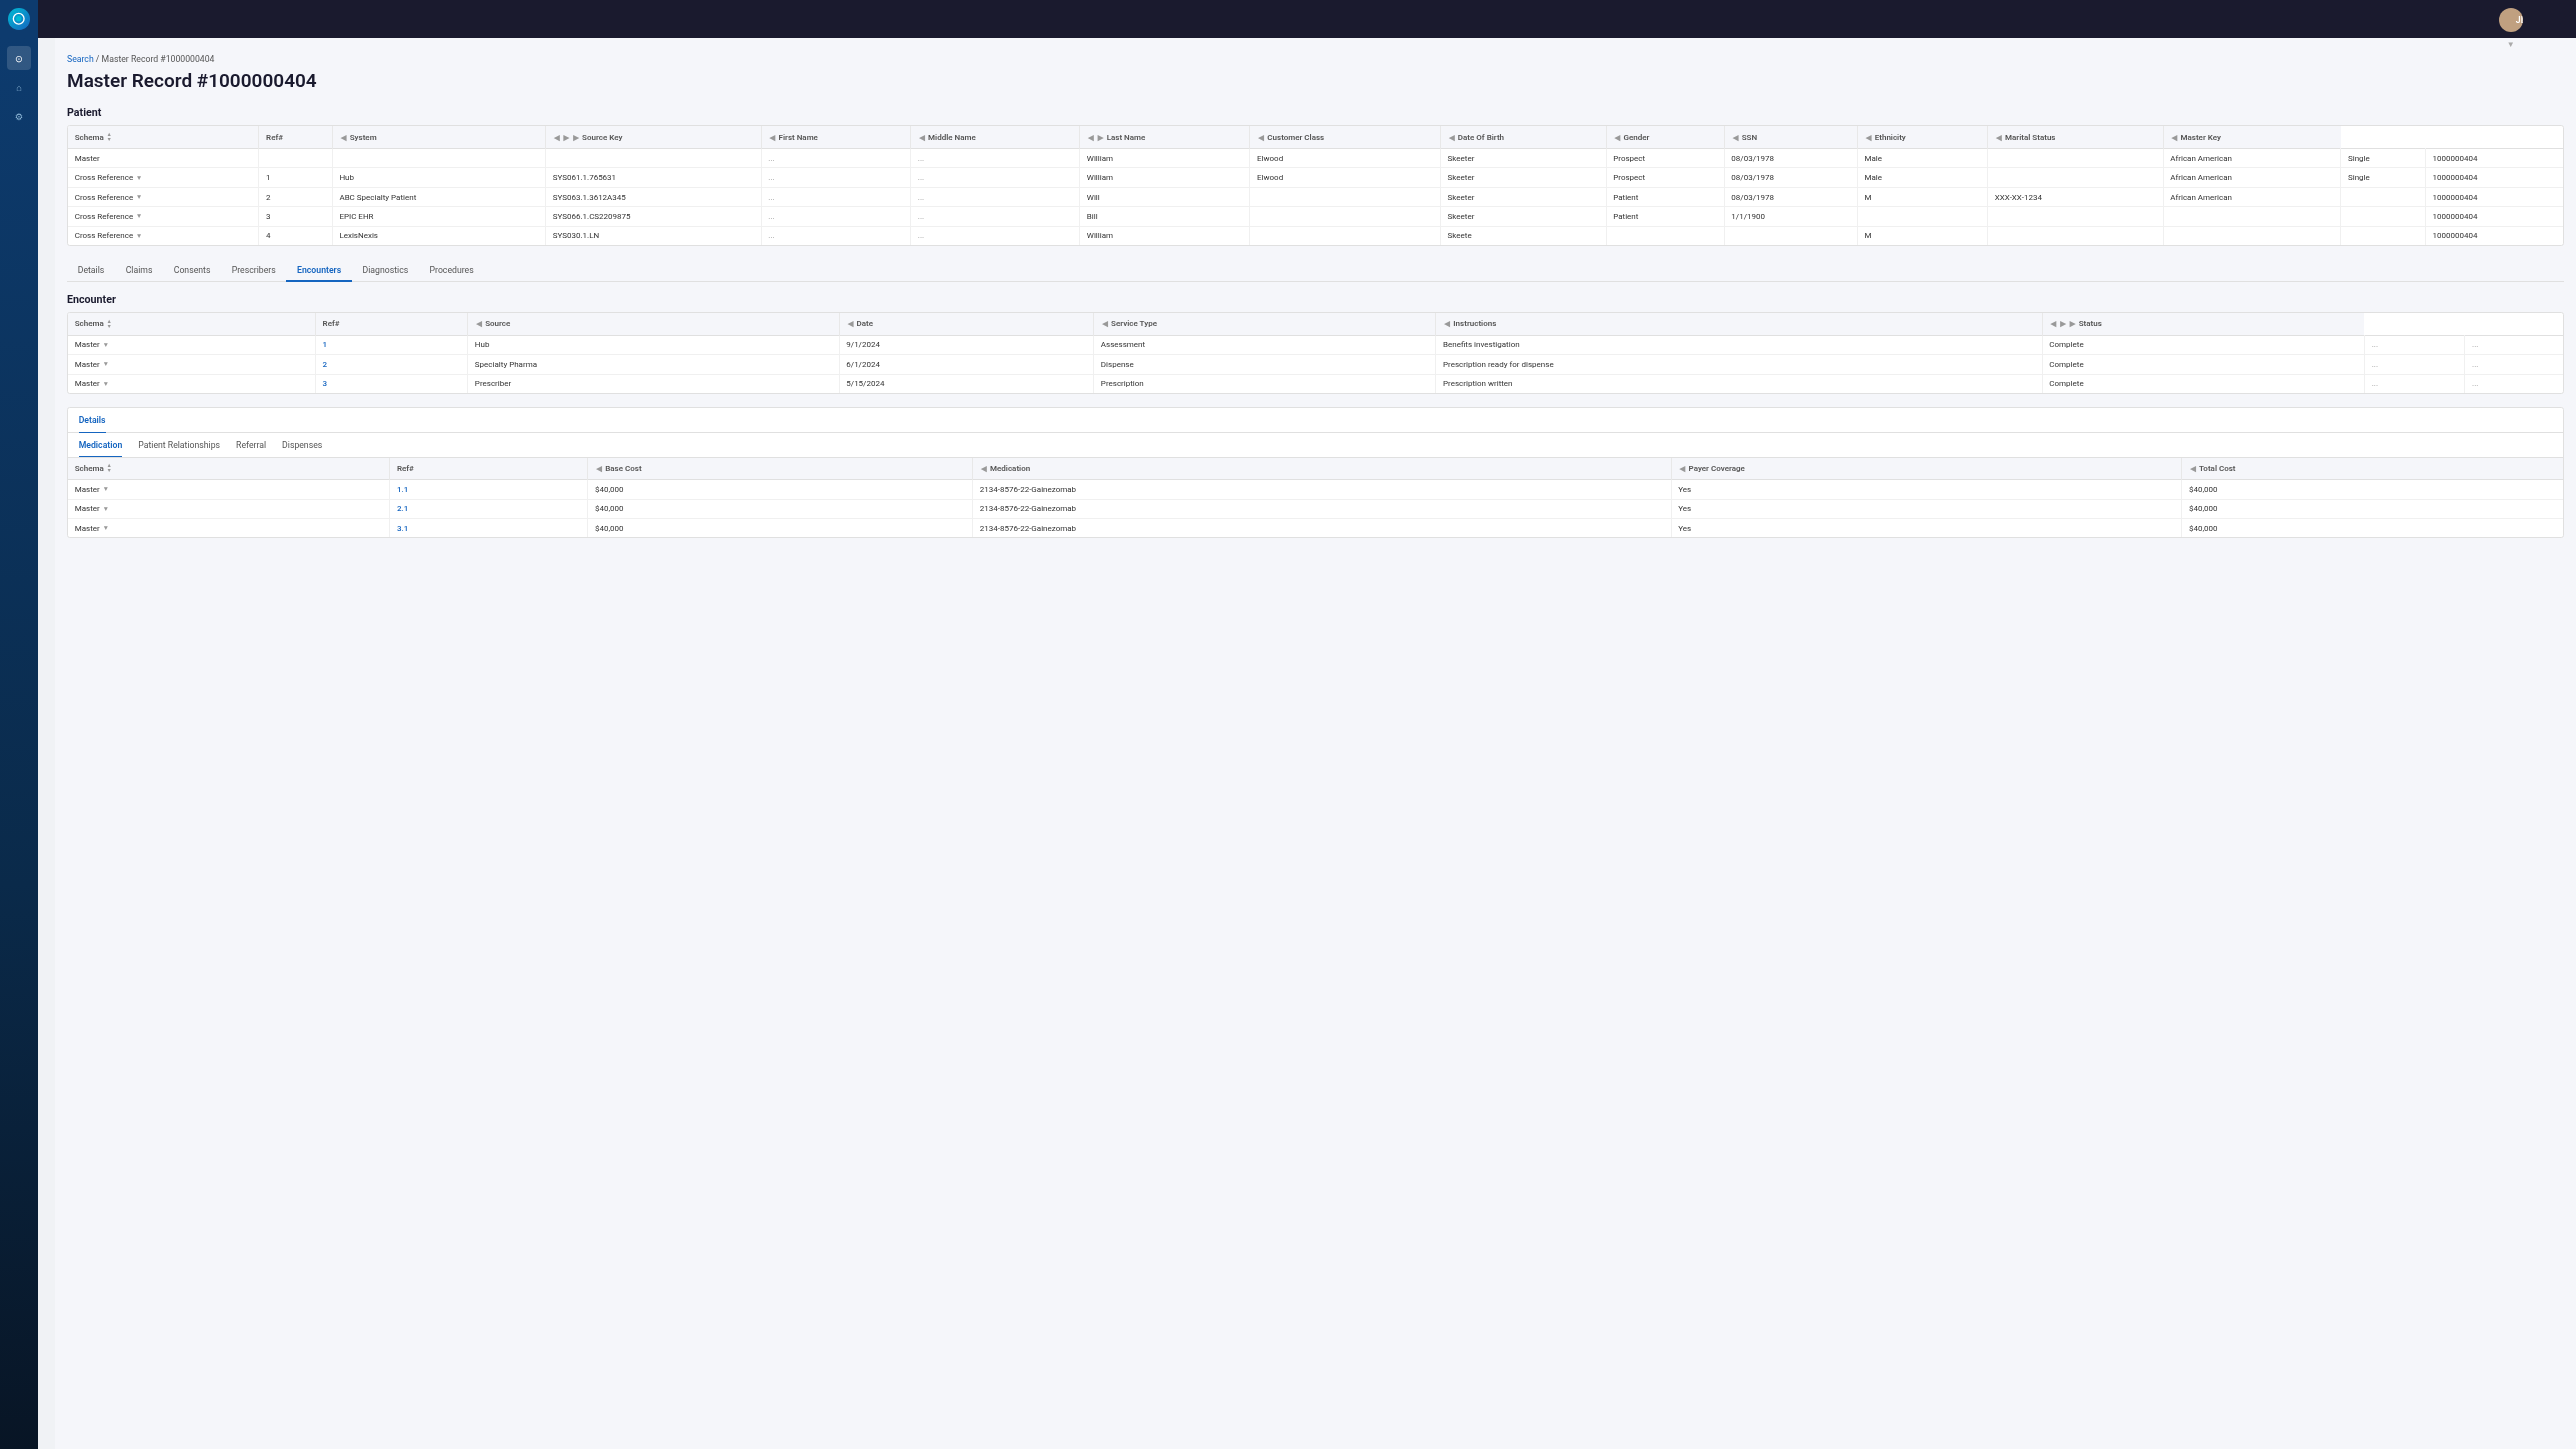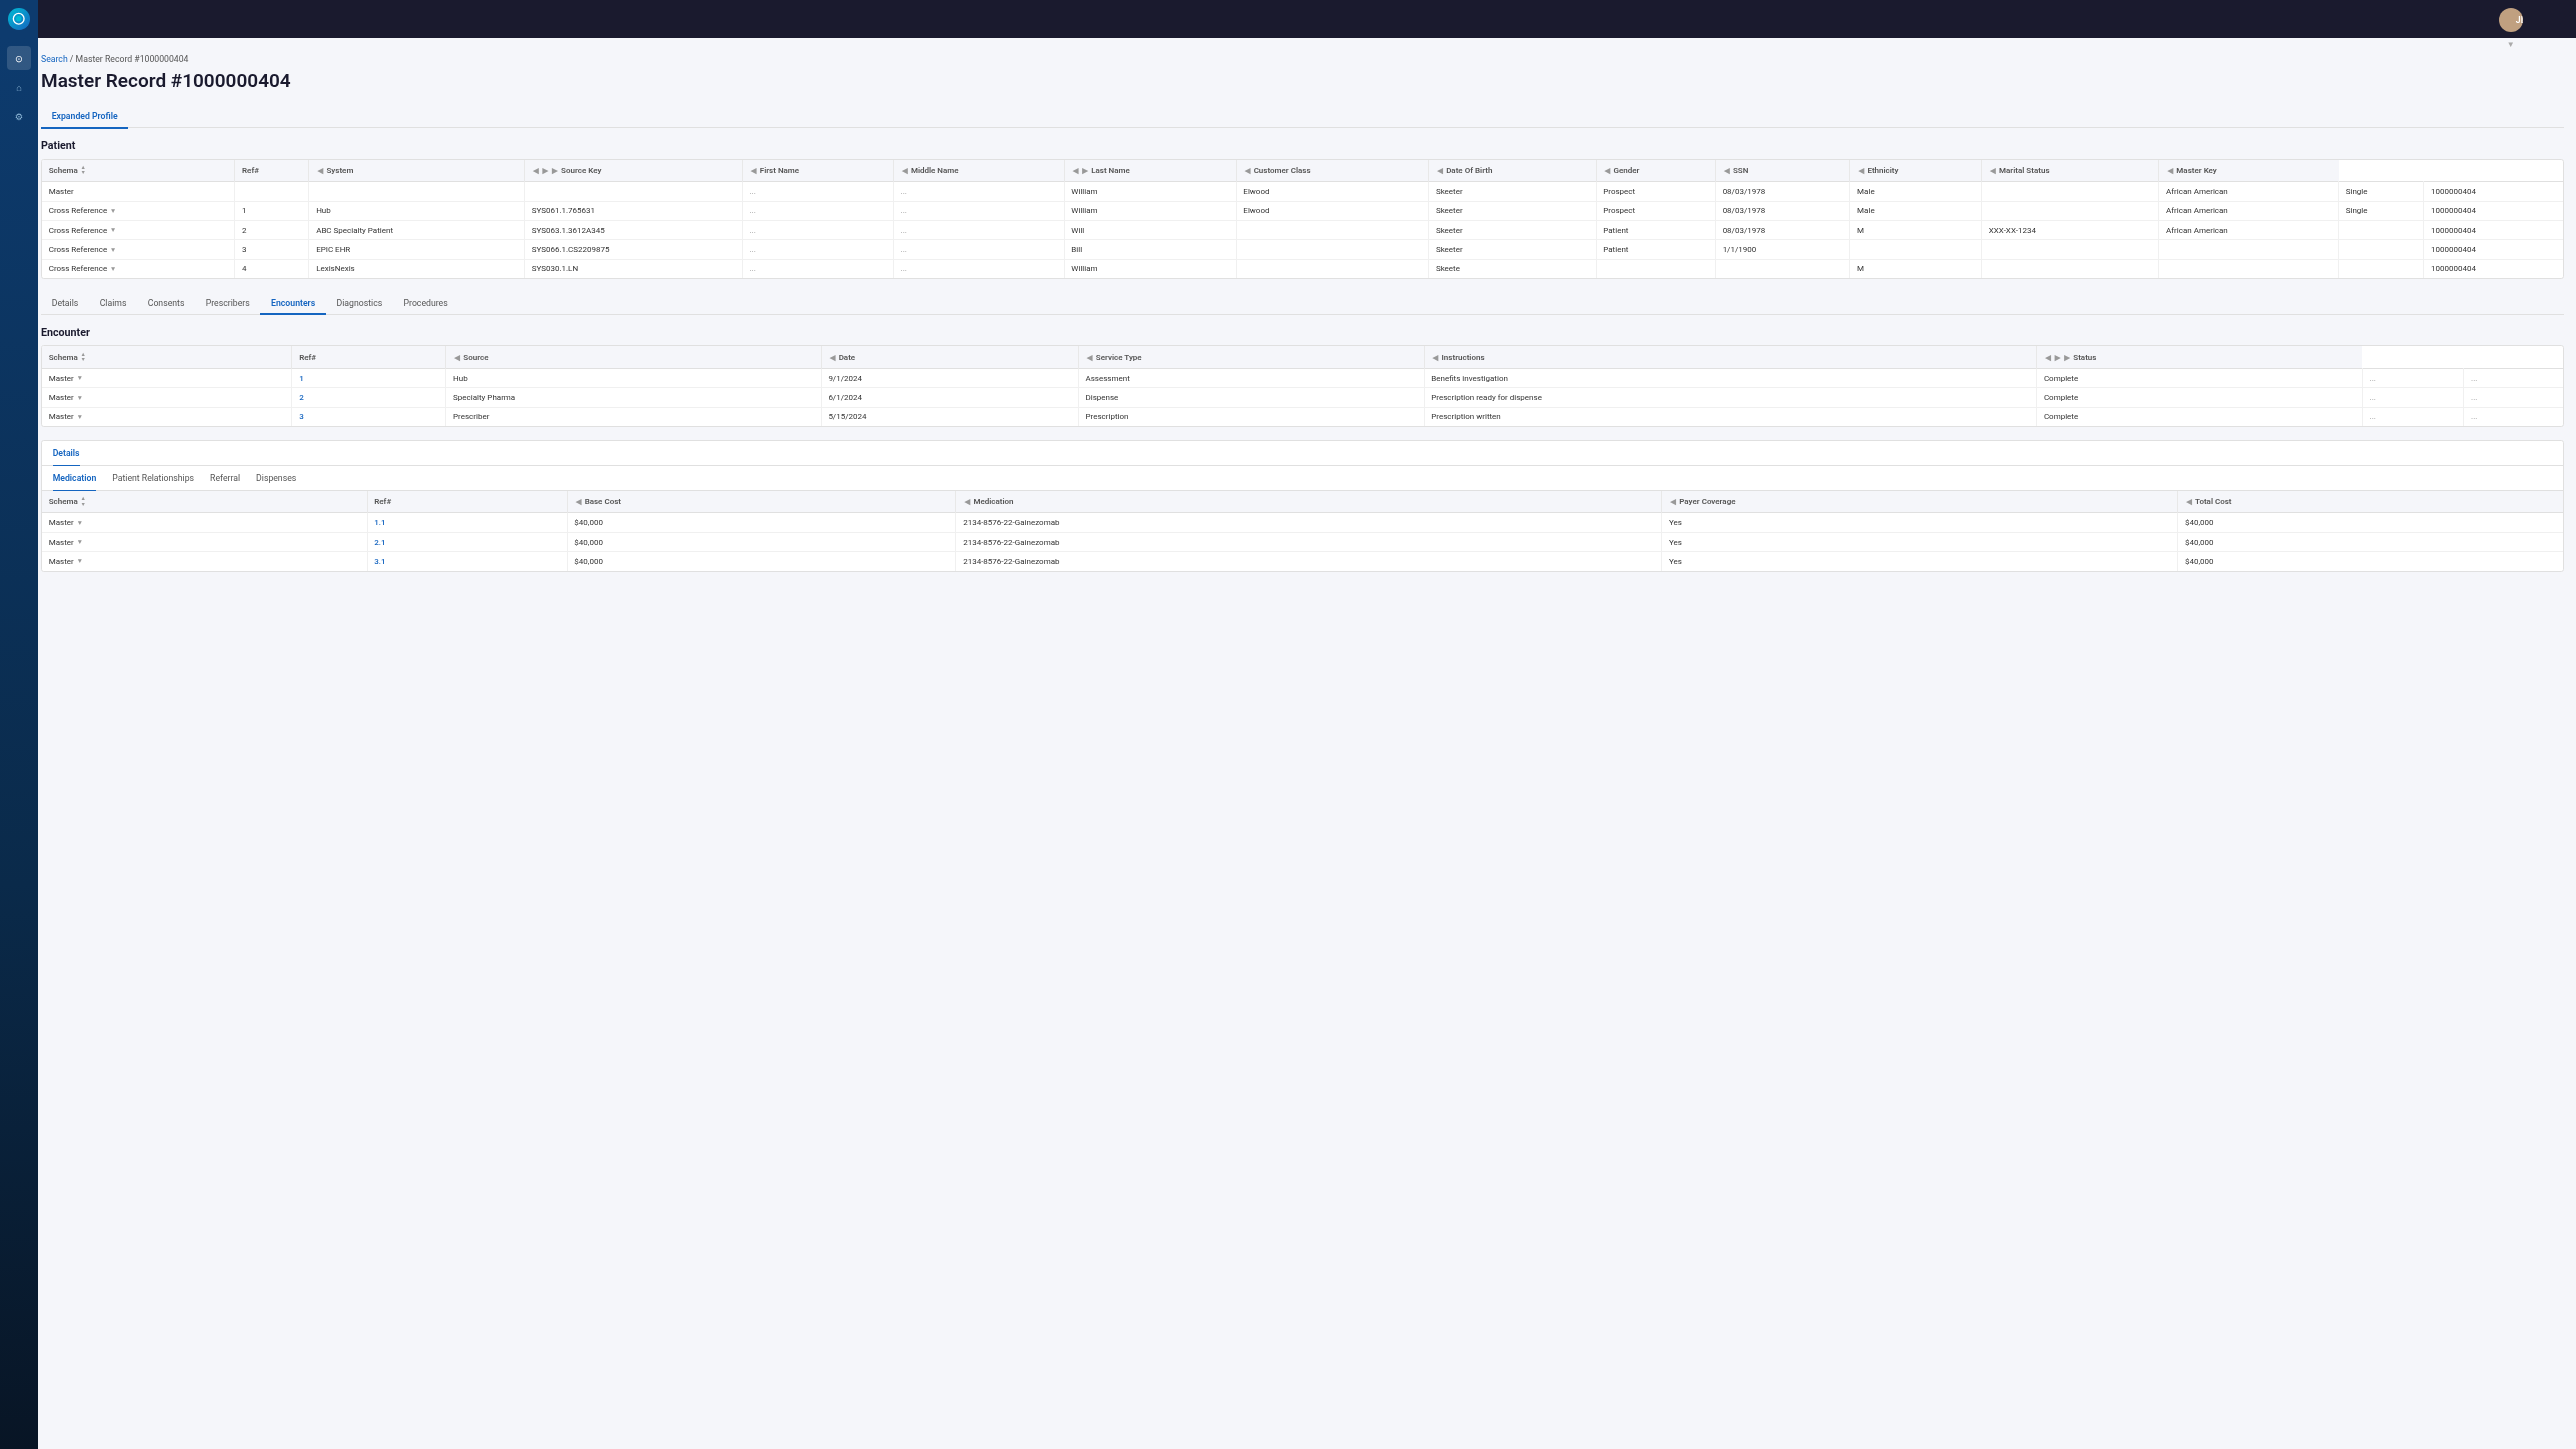--- a/index.html
+++ b/index.html
@@ -96,21 +96,21 @@
       font-size: 9.4px;
       cursor: pointer;
     }
     .sidebar-icon.active {
       background: rgba(255,255,255,0.15);
       color: #fff;
     }
 
     
     .main-content {
-      margin-left: 29px;
+      margin-left: 55px;
       margin-top: 38px;
       padding: 16px 12px;
       min-height: calc(100vh - 38px);
       background: #f5f6fa;
     }
 
     
     .breadcrumb {
       font-size: 8.7px;
       color: #1565c0;
@@ -324,23 +324,20 @@
 <div class="main-content">
 
   <div class="breadcrumb">
     <a>Search</a>
     <span> / </span>
     <span>Master Record #1000000404</span>
   </div>
 
   <div class="page-title">Master Record #1000000404</div>
 
-  <div class="section-tabs">
-    <div class="section-tab active">Expanded Profile</div>
-  </div>
 
   <div class="section-heading">Patient</div>
   <div class="table-container">
     <table>
       <thead>
         <tr>
           <th>
             <span class="th-sort">
               Schema <span class="sort-arrows">
                   <span>▲</span>

